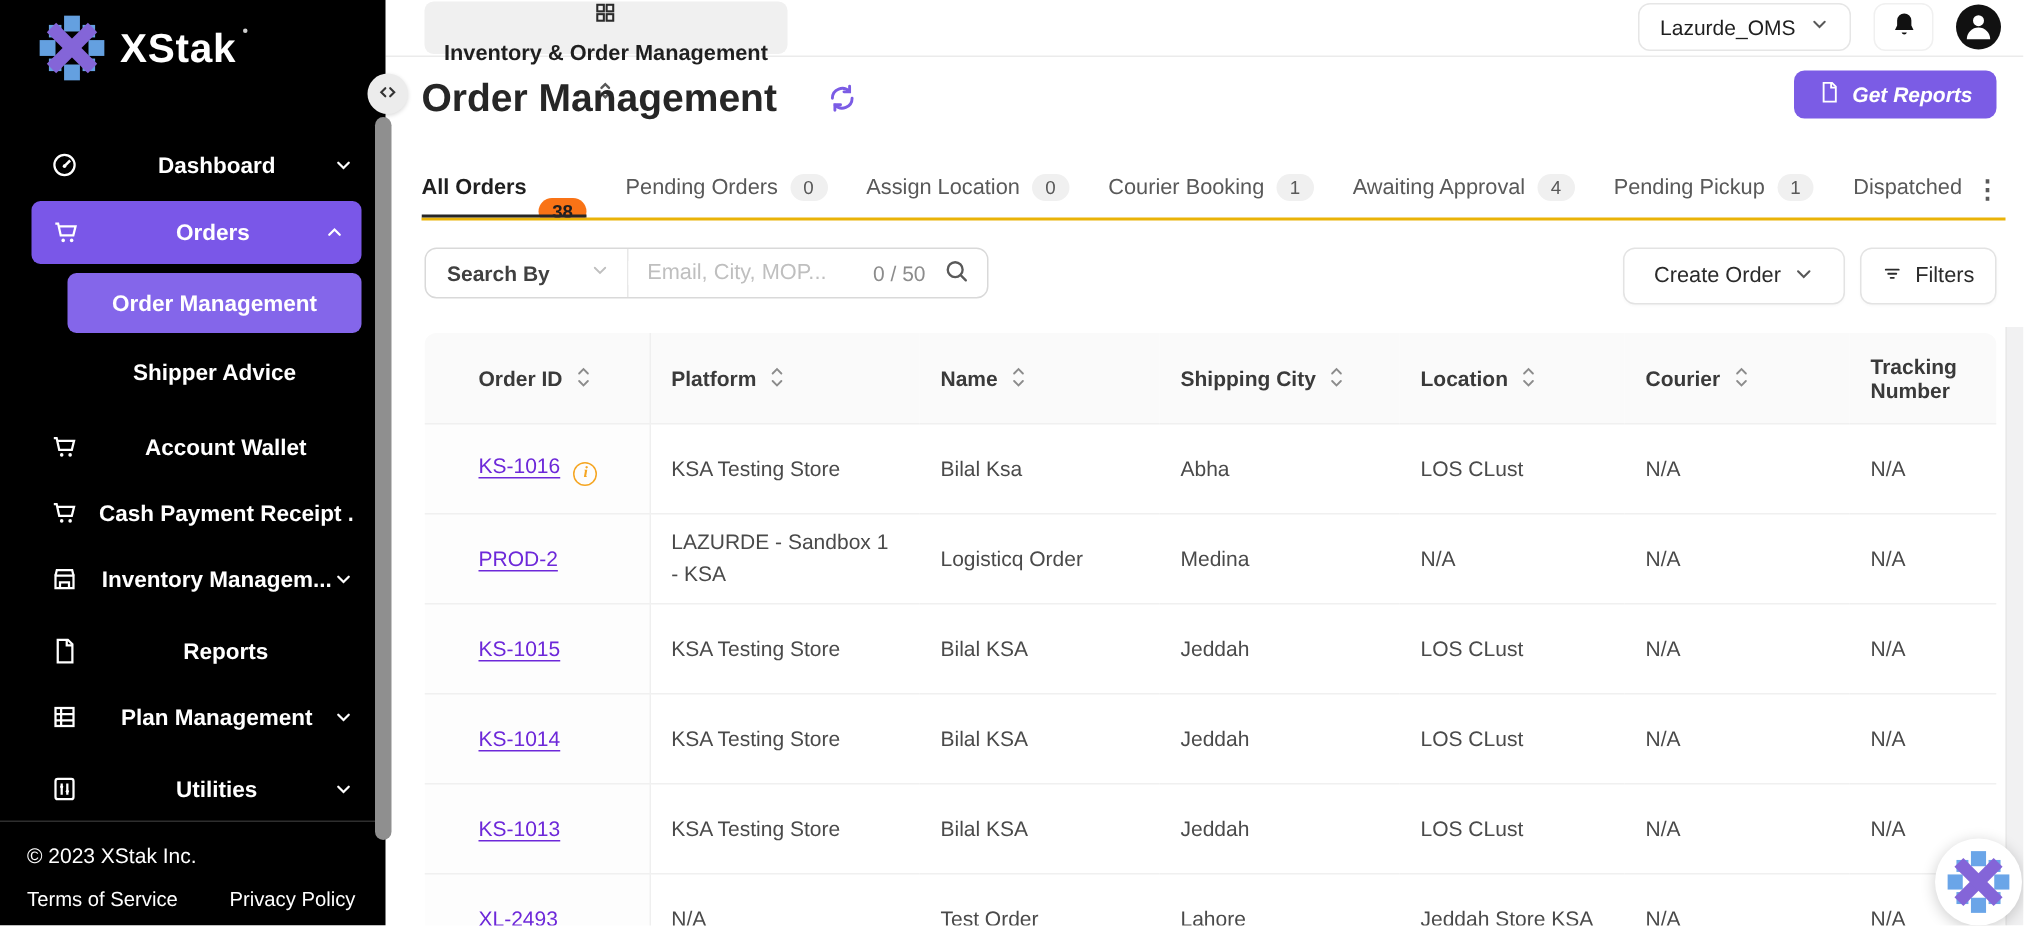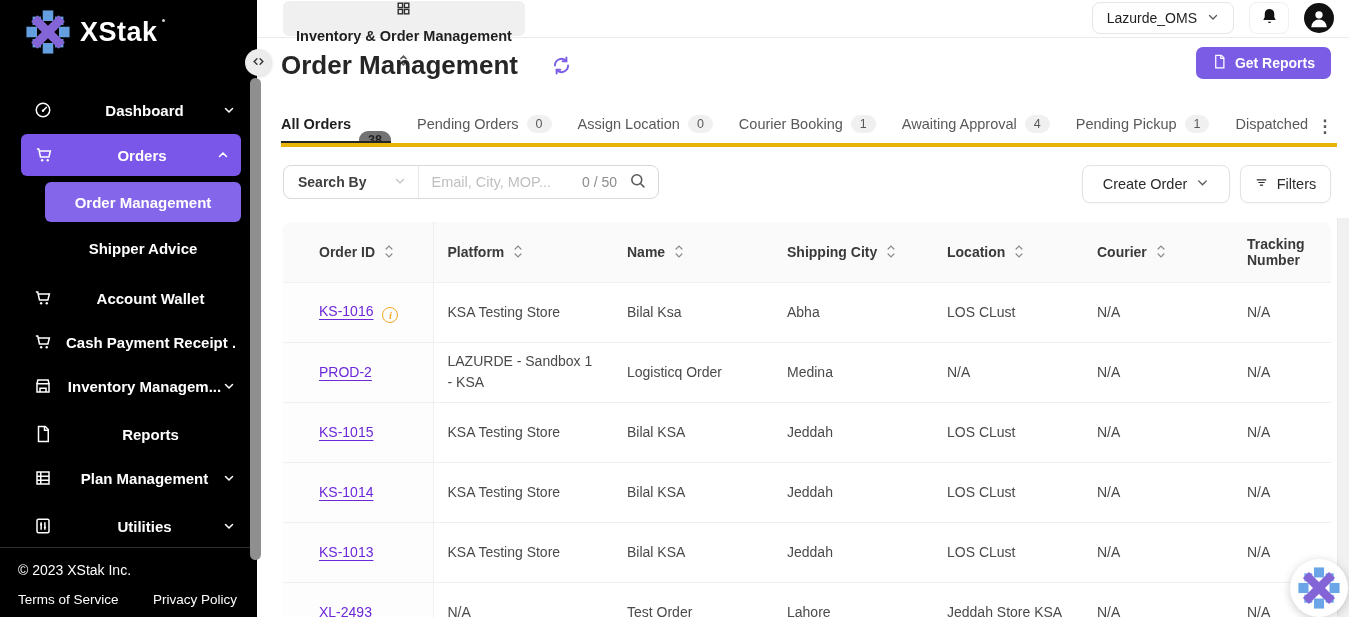--- a/index.html
+++ b/index.html
@@ -52,30 +52,30 @@
   .bell-btn svg { width:19px; height:19px; }
   .avatar { width:30px; height:30px; border-radius:50%; background:#111; display:flex; align-items:flex-end; justify-content:center;
             overflow:hidden; cursor:pointer; }
   .avatar svg { width:22px; height:22px; }
 
   .page-head { position:absolute; left:0; top:38px; width:100%; height:60px; }
   .page-title { position:absolute; left:24px; top:12px; font-size:26px; font-weight:700; color:#262626; }
   .refresh-btn { position:absolute; left:292px; top:17px; width:24px; height:24px; border:none; background:transparent; cursor:pointer; }
   .refresh-btn svg { width:21px; height:21px; }
   .get-reports { position:absolute; right:18px; top:9px; height:32px; display:flex; align-items:center; gap:8px;
-                 background:#7b5ce5; color:#fff; border:none; border-radius:7px; padding:0 16px; font-size:14px; font-weight:600; cursor:pointer; }
+                 background:#7b5ce5; color:#fff; border:none; border-radius:7px; padding:0 16px; font-size:14px; font-weight:600; cursor:pointer;font-style:italic; }
   .get-reports svg { width:15px; height:15px; }
 
   
-  .tabs-row { position:absolute; left:24px; right:12px; top:105px; height:42px; border-bottom:4px solid #eab308; }
+  .tabs-row { position:absolute; left:24px; right:12px; top:105px; height:42px; border-bottom:2px solid #eab308; }
   .tabs { display:flex; gap:26px; height:100%; width:1030px; overflow:hidden; }
   .tab { display:flex; align-items:center; gap:8px; font-size:14.5px; color:#595959; white-space:nowrap; cursor:pointer; position:relative; }
   .tab .badge { background:#f0f0f0; color:#595959; border-radius:999px; padding:2px 9px; font-size:12.5px; }
   .tab.active { color:#1f1f1f; font-weight:700; }
-  .tab.active .badge { color:#1f1f1f; font-weight:700; background:#737373;margin-top:32px; }
+  .tab.active .badge { color:#1f1f1f; font-weight:700; background:#f97316;margin-top:32px; }
   .tab.active::after { content:""; position:absolute; left:0; right:0; bottom:-1px; height:3px; background:#262626; }
   .tab-more { position:absolute; right:0; top:8px; width:24px; height:26px; border:none; background:#fff; color:#595959;
               font-size:17px; font-weight:700; cursor:pointer; }
 
   
   .filter-row { position:absolute; left:0; top:165px; width:100%; height:38px; }
   .search-group { position:absolute; left:26px; top:0; width:376px; height:34px; border:1px solid #d9d9d9; border-radius:8px;
                   display:flex; align-items:center; background:#fff; }
   .search-by { display:flex; align-items:center; gap:28px; padding:0 12px 0 14px; height:100%; border-right:1px solid #e8e8e8; cursor:pointer; }
   .sb-label { font-size:14px; font-weight:600; color:#404040; white-space:nowrap; }

